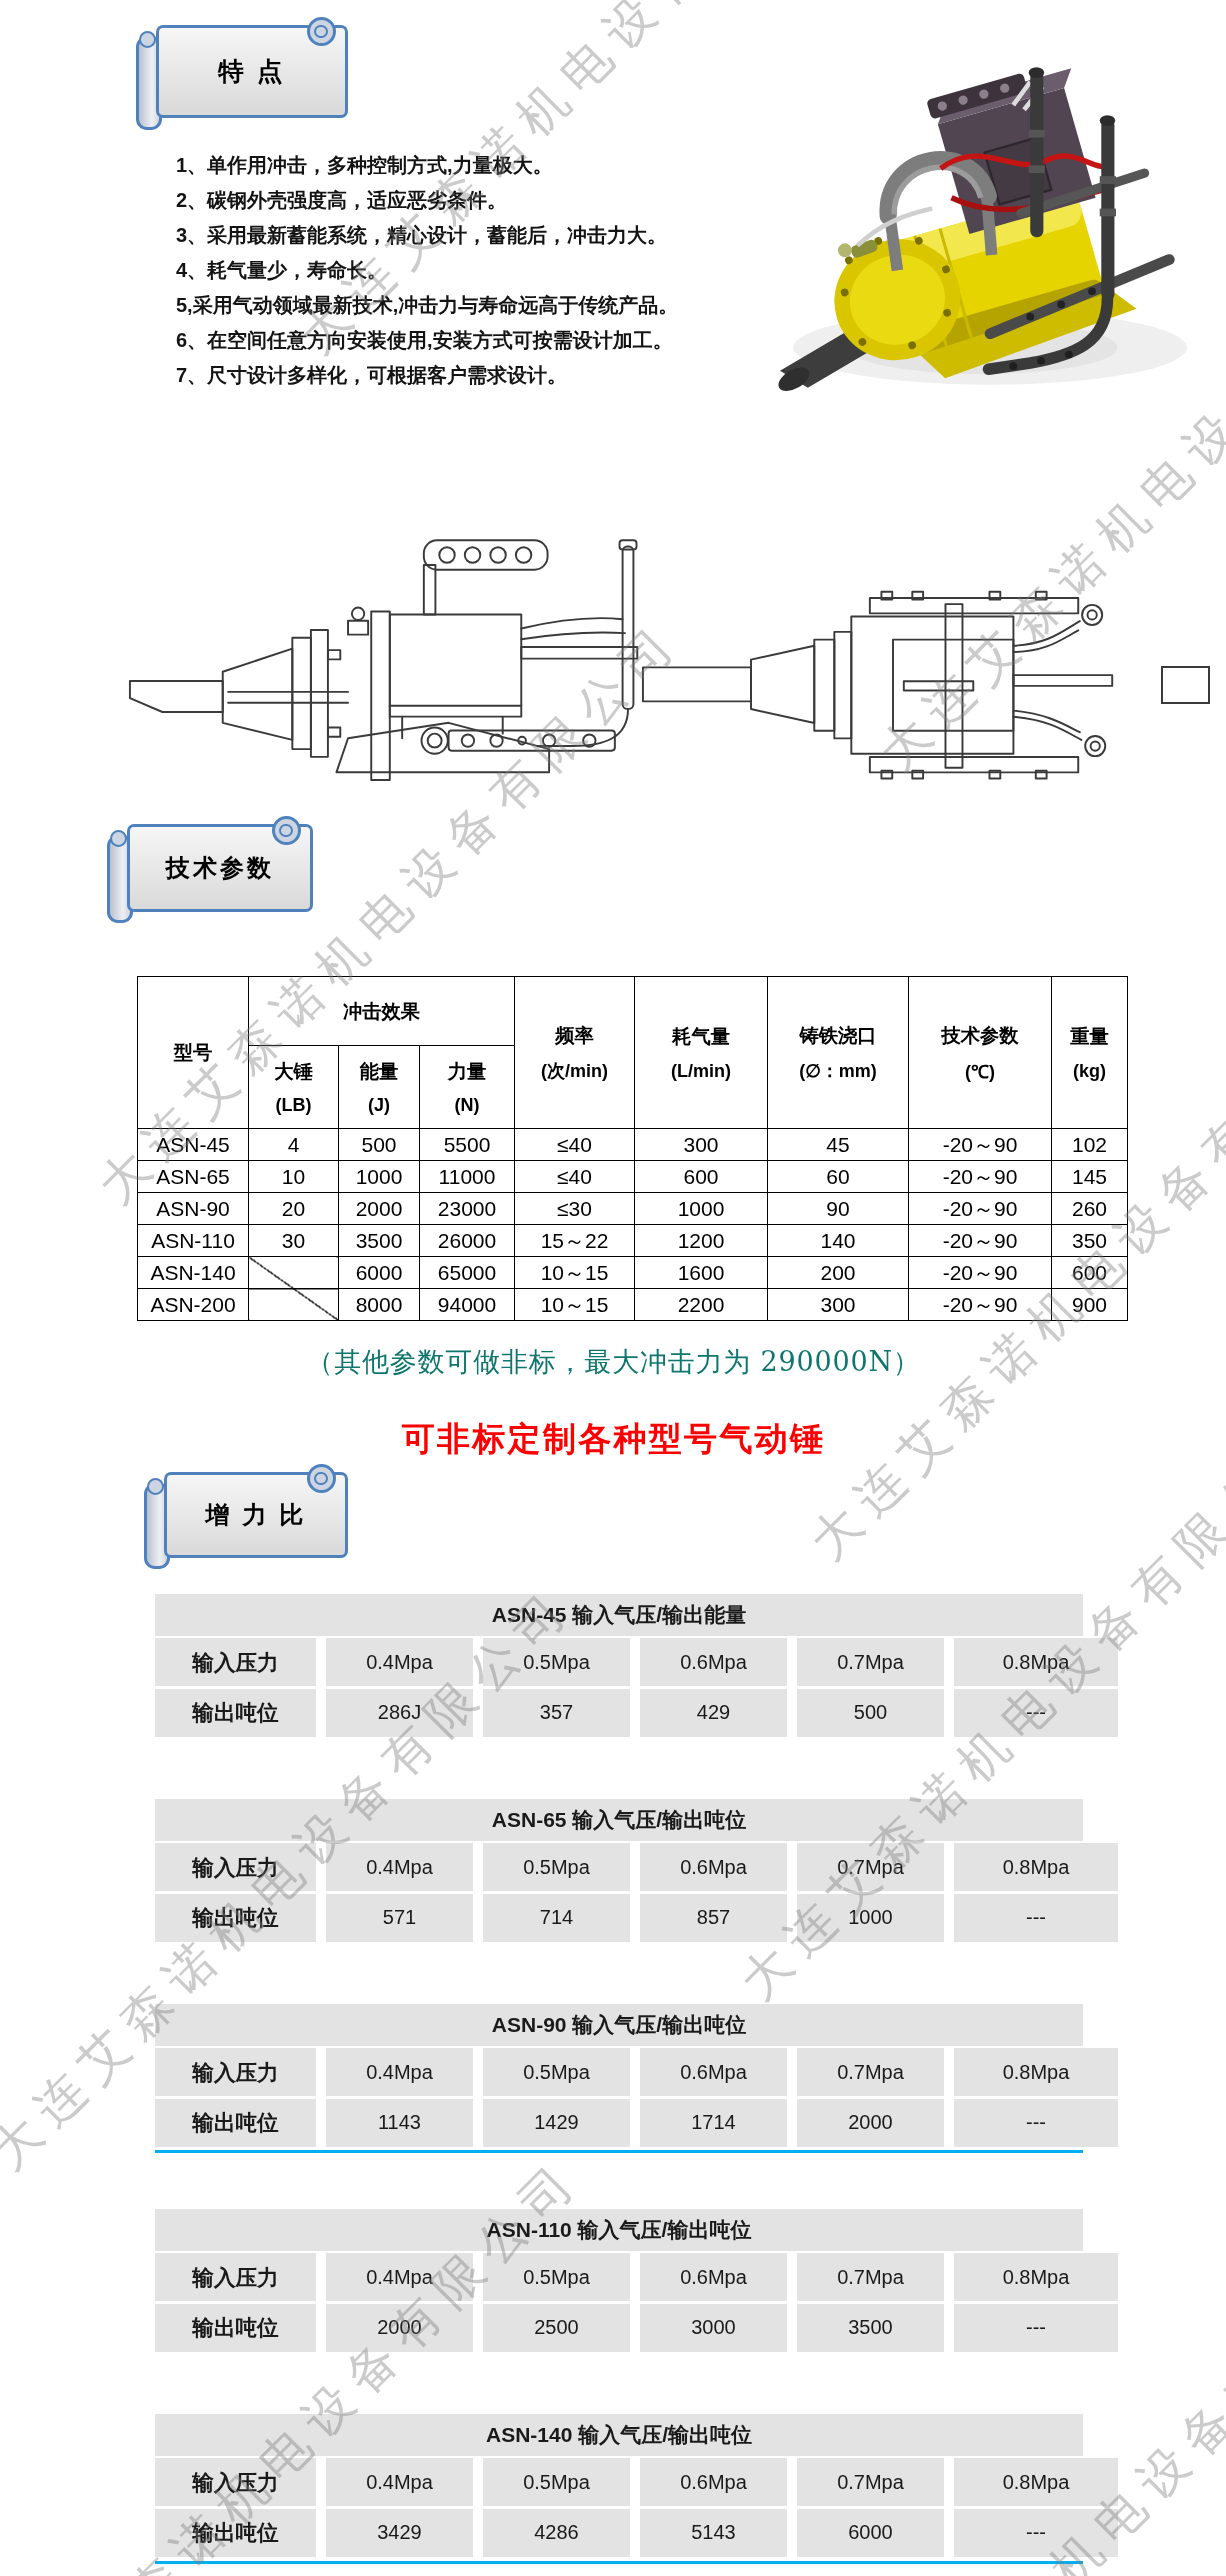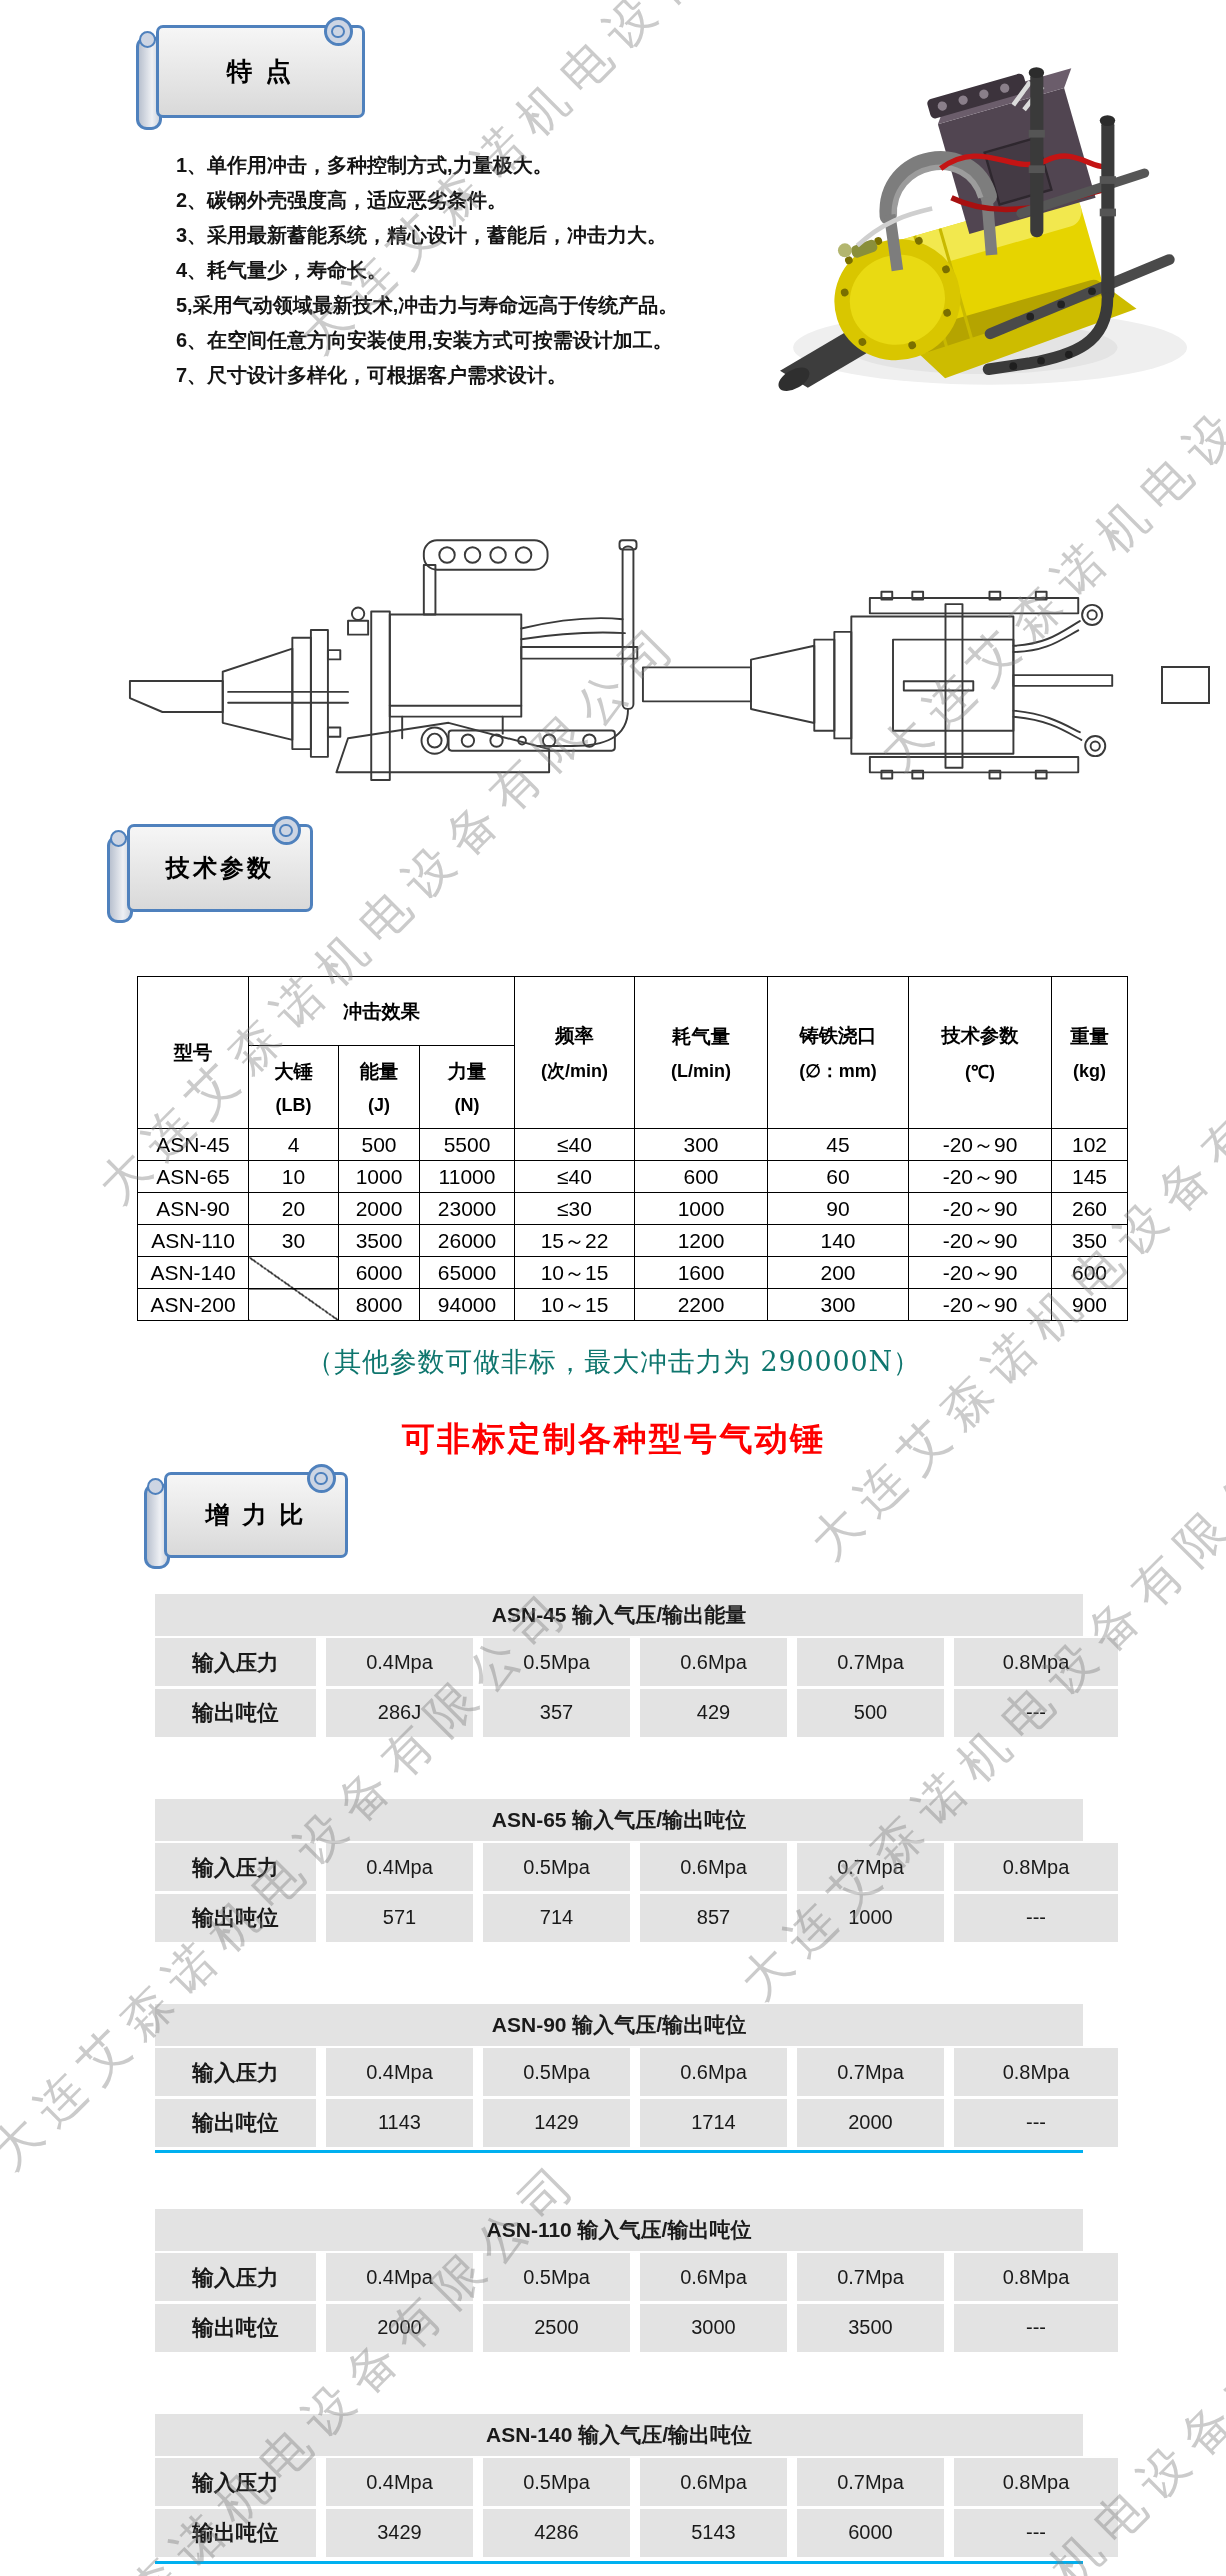--- a/index.html
+++ b/index.html
@@ -71,21 +71,21 @@
 
   <span class="wm" style="left:332px;top:302px">大连艾森诺机电设备有限公司</span>
   <span class="wm" style="left:912px;top:719px">大连艾森诺机电设备有限公司</span>
   <span class="wm" style="left:131px;top:1152px">大连艾森诺机电设备有限公司</span>
   <span class="wm" style="left:843px;top:1508px">大连艾森诺机电设备有限公司</span>
   <span class="wm" style="left:23px;top:2118px">大连艾森诺机电设备有限公司</span>
   <span class="wm" style="left:773px;top:1948px">大连艾森诺机电设备有限公司</span>
   <span class="wm" style="left:31px;top:2690px">大连艾森诺机电设备有限公司</span>
   <span class="wm" style="left:866px;top:2752px">大连艾森诺机电设备有限公司</span>
 
-  <div class="banner" style="left:136px;top:17px;width:229px;height:113px">
+  <div class="banner" style="left:136px;top:17px;width:212px;height:113px">
     <div class="b-roll"></div>
     <div class="b-roll-cap"></div>
     <div class="b-body" style="height:87px">特  点</div>
     <div class="b-curl">
         <i></i>
       </div>
   </div>
 
   <div class="features">
     <p>1、单作用冲击，多种控制方式,力量极大。</p>

